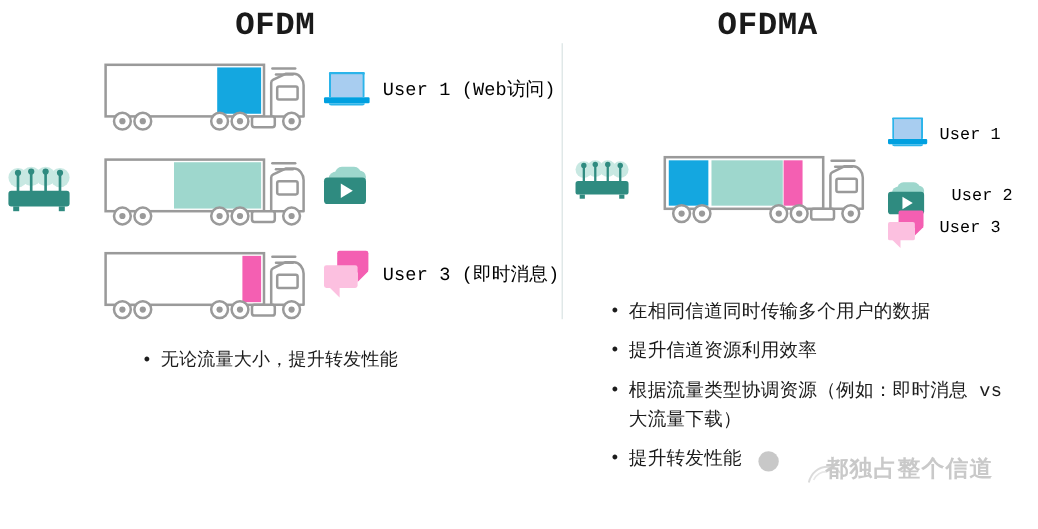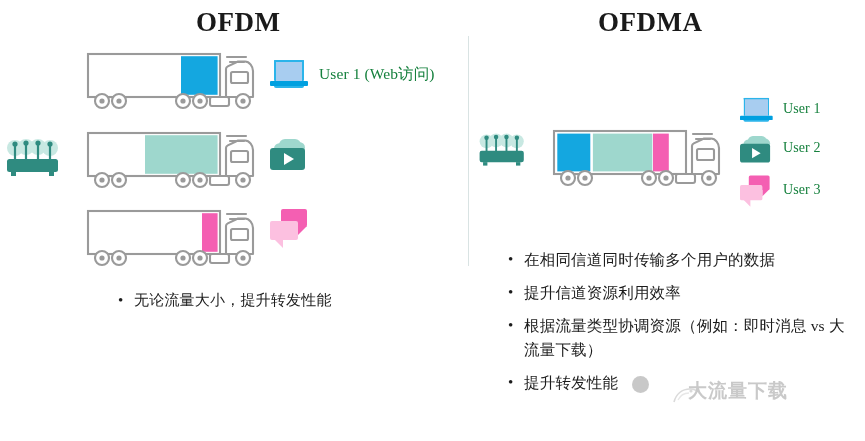--- a/index.html
+++ b/index.html
@@ -5,21 +5,21 @@
   html, body {
     margin: 0;
     padding: 0;
     background: #ffffff;
   }
   #slide {
     position: relative;
     width: 865px;
     height: 441px;
     background: #ffffff;
-    font-family: Liberation Serif, serif;
+    font-family: Liberation Mono, monospace;
     overflow: hidden;
   }
 
   
   .title {
     position: absolute;
     font-size: 27px;
     font-weight: bold;
     color: #1a1a1a;
     letter-spacing: 0.5px;
@@ -45,21 +45,21 @@
   .router { position: absolute; }
 
   
   .user-row {
     position: absolute;
     display: flex;
     align-items: center;
   }
   .user-label {
     font-size: 15.5px;
-    color: #15803d;
+    color: #000000;
     white-space: nowrap;
     margin-left: 11px;
     letter-spacing: 0.1px;
   }
   .user-label-sm {
     font-size: 14px;
     margin-left: 9px;
   }
 
   
@@ -372,20 +372,21 @@
     </div>
   </div>
 
   <div class="user-row" style="left:270px; top:209px;">
     <div class="icon-box chat" style="width:38px;height:39px;">
       <div class="bub-back"></div>
         <div class="bub-back-tail"></div>
       <div class="bub-front"></div>
         <div class="bub-front-tail"></div>
     </div>
+    <div class="user-label">User 3 (即时消息)</div>
   </div>
 
   <div class="bullet-block" id="left-bullets">
     <div class="bullet">
       <span class="dot">•</span>
       <span class="btxt">无论流量大小，提升转发性能</span>
     </div>
   </div>
 
   <div class="router" style="left:477px; top:130px;">
@@ -439,30 +440,30 @@
         <circle cx="16" cy="52" r="2.6"></circle>
         <circle cx="33" cy="52" r="2.6"></circle>
         <circle cx="97" cy="52" r="2.6"></circle>
         <circle cx="114" cy="52" r="2.6"></circle>
         <circle cx="157" cy="52" r="2.6"></circle>
       </g>
       <rect x="124" y="48" width="19" height="9" rx="2" fill="#ffffff" stroke="#9a9a9a" stroke-width="2.1"></rect>
     </svg>
   </div>
 
-  <div class="user-row" style="left:740px; top:96px;">
+  <div class="user-row" style="left:740px; top:96px;align-items:flex-end;">
     <div class="icon-box laptop" style="width:34px;height:25px;transform:scale(0.86);transform-origin:left center;">
       <div class="lid"></div>
         <div class="base"></div>
         <div class="foot"></div>
     </div>
     <div class="user-label user-label-sm">User 1</div>
   </div>
 
-  <div class="user-row" style="left:740px; top:134px;">
+  <div class="user-row" style="left:740px; top:150px;gap:10px;">
     <div class="icon-box video" style="width:34px;height:28px;transform:scale(0.86);transform-origin:left center;">
       <div class="cloud1"></div>
         <div class="cloud2"></div>
         <div class="cloud3"></div>
       <div class="screen"></div>
         <div class="play"></div>
     </div>
     <div class="user-label user-label-sm">User 2</div>
   </div>
 
@@ -496,16 +497,16 @@
   </div>
 
   <div id="wm-badge"></div>
 
   <svg id="wm-bird" viewBox="0 0 30 18" xmlns="http://www.w3.org/2000/svg">
     <path d="M2 16 C4 8 10 3 18 3 C22 3 26 5 28 8" stroke="#bdbdbd" stroke-width="1.6" fill="none"></path>
     <circle cx="19" cy="5" r="1.6" fill="#bdbdbd"></circle>
     <path d="M6 14 C8 10 12 7 17 7" stroke="#d4d4d4" stroke-width="1.3" fill="none"></path>
   </svg>
 
-  <div id="wm-ghost">大流量下载</div>
+  <div id="wm-ghost">都独占整个信道</div>
 
 
 </div>
 
 </body></html>

